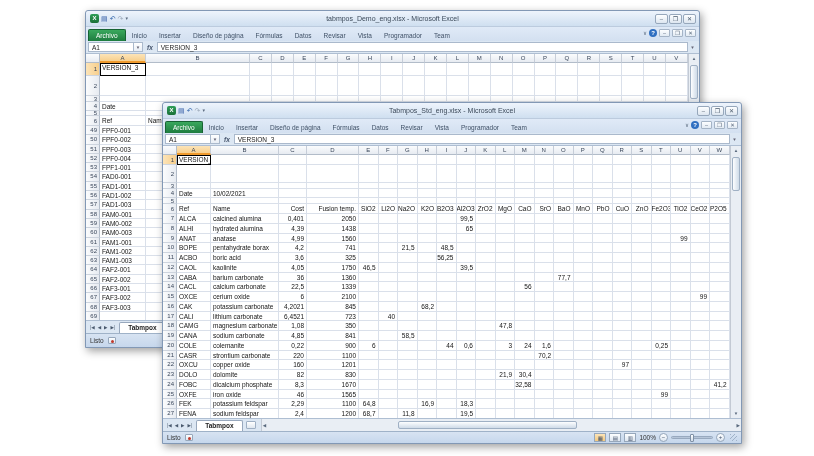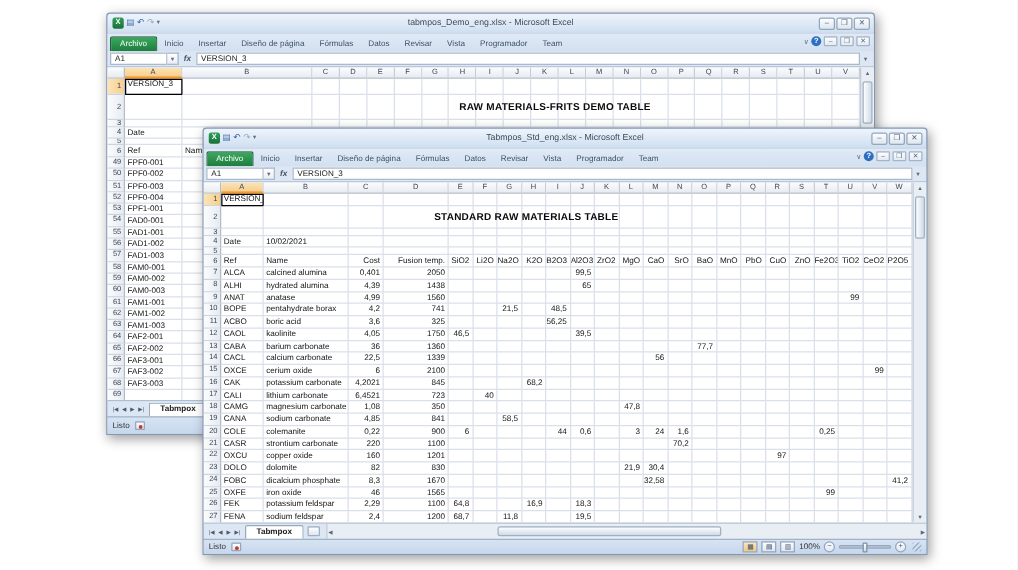--- a/index.html
+++ b/index.html
@@ -858,21 +858,20 @@
             <div class="cell" style="width: 21.9px;"></div>
             <div class="cell" style="width: 21.9px;"></div>
             <div class="cell" style="width: 21.9px;"></div>
           </div>
         </div>
       <div class="vscroll">
         <div class="sarr">▲</div>
         <div class="vthumb"></div>
         <div class="sarr bottom">▼</div>
       </div>
-    <div class="sheet-title" style="left: 258px; top: 27px; width: 200px;">RAW MATERIALS-FRITS DEMO TABLE</div>
       </div>
     <div class="tabbar">
       <div class="navgrp">
         <span class="nav">|◀</span>
         <span class="nav">◀</span>
         <span class="nav">▶</span>
         <span class="nav">▶|</span>
       </div>
       <span class="sheettab">Tabmpox</span>
       <span class="newsheet"></span>
@@ -1663,21 +1662,20 @@
             <div class="cell" style="width: 19.5px;"></div>
             <div class="cell" style="width: 19.5px;"></div>
             <div class="cell" style="width: 19.5px;"></div>
           </div>
         </div>
       <div class="vscroll">
         <div class="sarr">▲</div>
         <div class="vthumb"></div>
         <div class="sarr bottom">▼</div>
       </div>
-    <div class="sheet-title" style="left: 168px; top: 23px; width: 180px;">STANDARD RAW MATERIALS TABLE</div>
       </div>
     <div class="tabbar">
       <div class="navgrp">
         <span class="nav">|◀</span>
         <span class="nav">◀</span>
         <span class="nav">▶</span>
         <span class="nav">▶|</span>
       </div>
       <span class="sheettab">Tabmpox</span>
       <span class="newsheet"></span>

